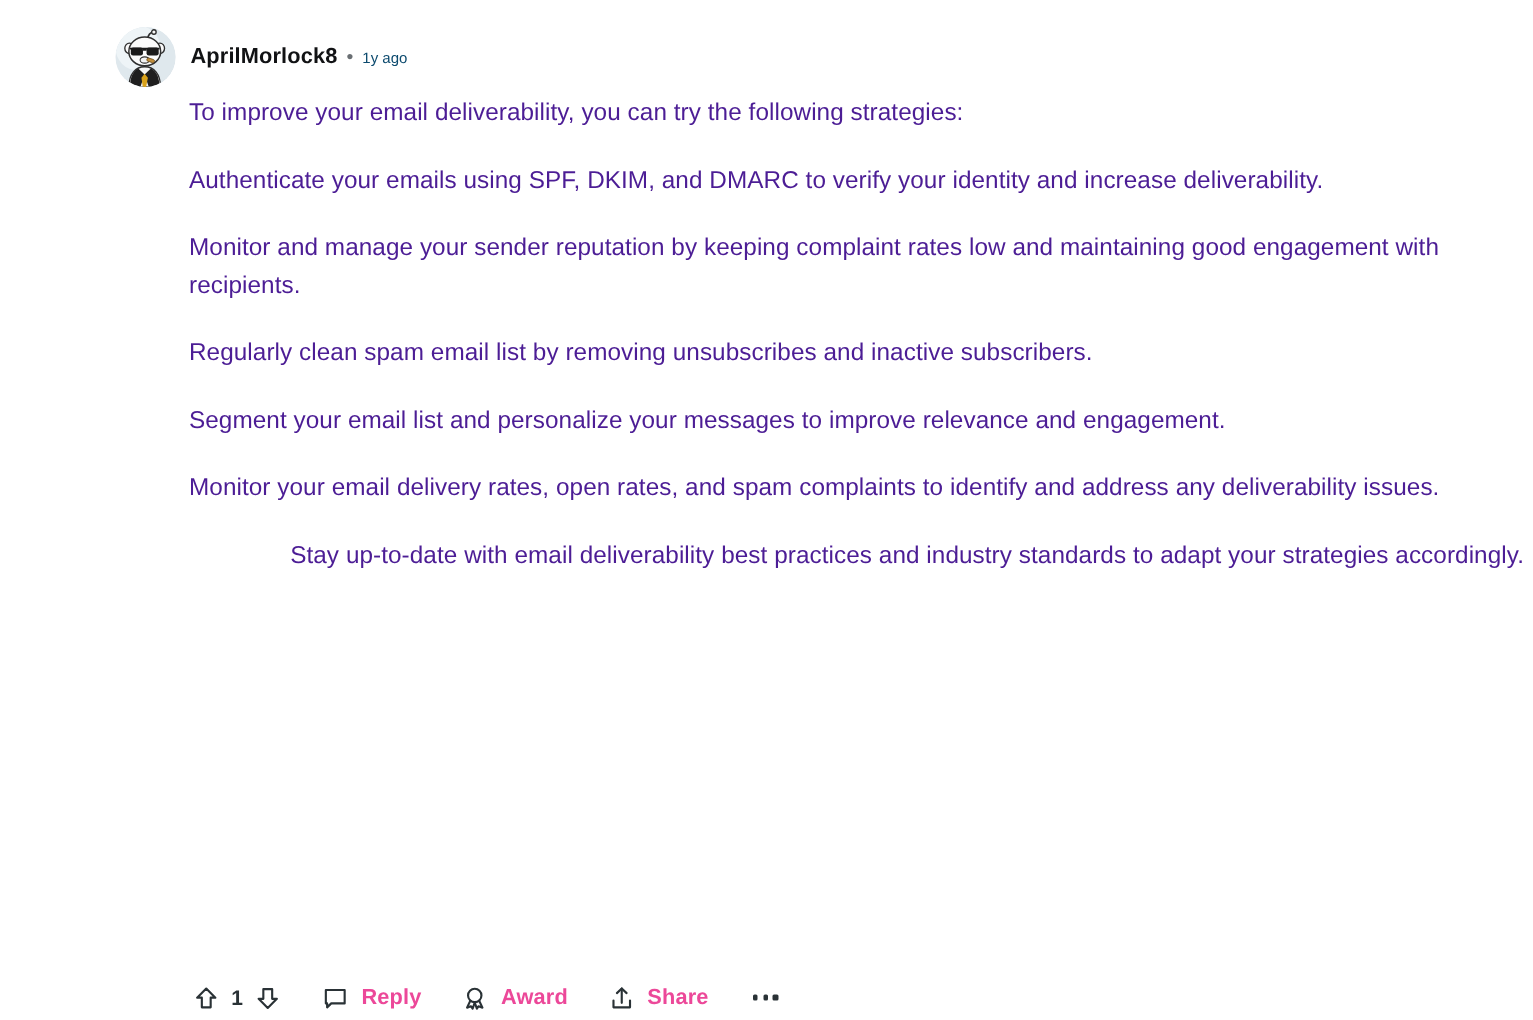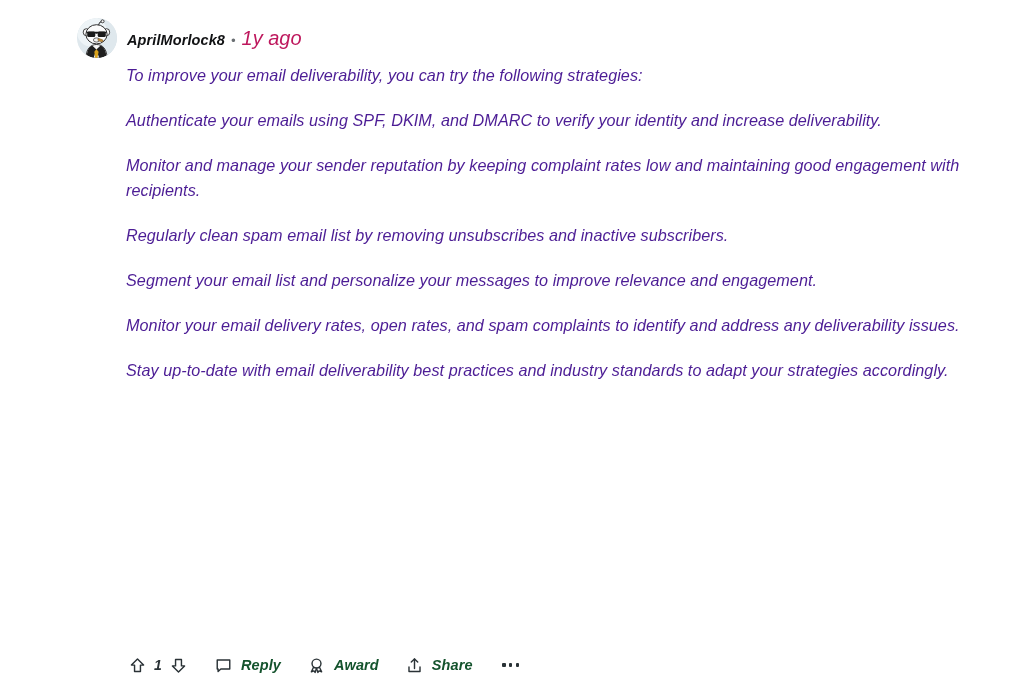--- a/index.html
+++ b/index.html
@@ -15,21 +15,20 @@
     color: #1c1c1c;
     -webkit-font-smoothing: antialiased;
   }
 
   .comment {
     position: relative;
     width: 1022px;
     height: 525px;
     box-sizing: border-box;
     padding: 0;
-    font-style: italic;
   }
 
   
   .comment-header {
     position: absolute;
     left: 77px;
     top: 18px;
     display: flex;
     align-items: center;
     height: 40px;
@@ -58,39 +57,39 @@
     color: #111214;
     letter-spacing: 0.1px;
   }
   .dot-sep {
     margin: 0 6px;
     font-size: 13px;
     color: #6a6f73;
     line-height: 1;
   }
   .timestamp {
-    font-size: 20px;
-    color: #be185d;
+    font-size: 10px;
+    color: #0c4a6e;
   }
 
   
   .comment-body {
     position: absolute;
     left: 126px;
     top: 63px;
     width: 890px;
   }
   .comment-body p {
     margin: 0 0 20px 0;
     font-size: 16.2px;
     line-height: 25px;
     color: #4c1d95;
     letter-spacing: 0.05px;
   }
-  .comment-body p:last-child { margin-bottom: 11px; }
+  .comment-body p:last-child { margin-bottom: 11px; text-align: right; }
 
   
   .action-bar {
     position: absolute;
     left: 128px;
     top: 650px;
     display: flex;
     align-items: center;
     height: 30px;
   }
@@ -120,21 +119,21 @@
   .action-item {
     display: flex;
     align-items: center;
     height: 28px;
     margin-left: 26px;
     cursor: pointer;
   }
   .action-item .label {
     font-size: 14.5px;
     font-weight: bold;
-    color: #14532d;
+    color: #ec4899;
     margin-left: 8px;
     letter-spacing: 0.1px;
   }
   .overflow-btn {
     display: flex;
     align-items: center;
     justify-content: center;
     height: 28px;
     width: 24px;
     margin-left: 26px;

